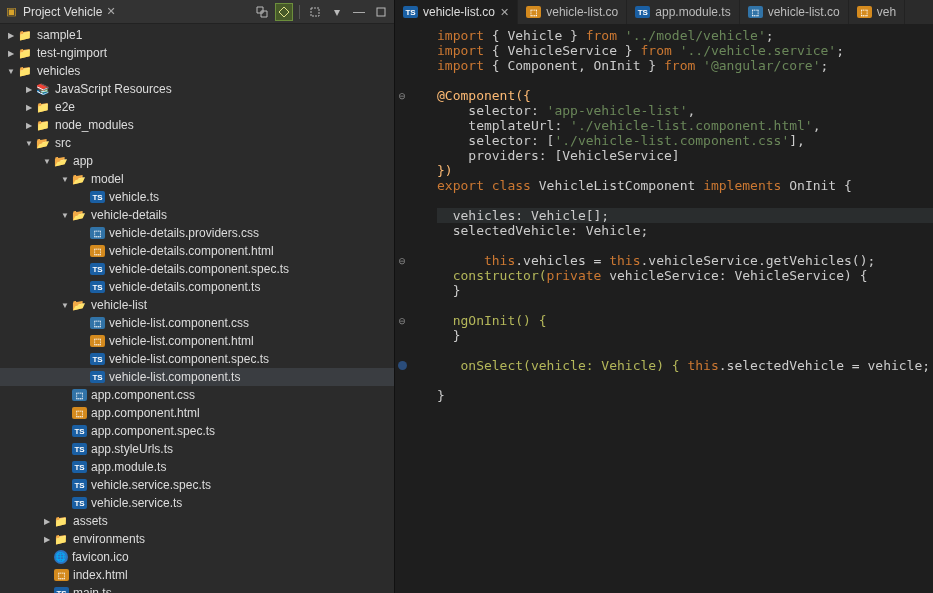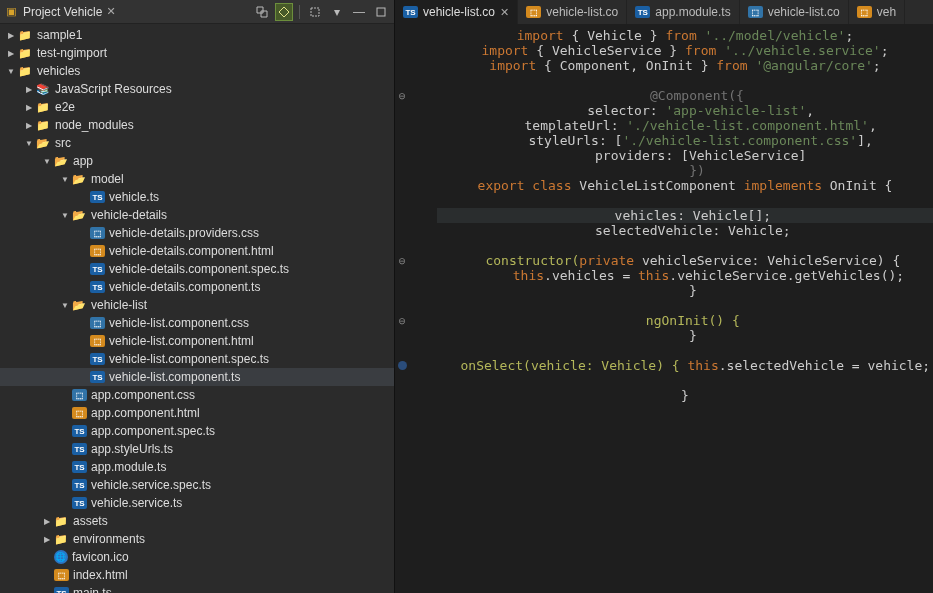--- a/index.html
+++ b/index.html
@@ -30,26 +30,26 @@
 .tabs { display:flex; height:24px; background:#2b2b2b; }
 .tab { display:flex; align-items:center; padding:0 8px; gap:5px; font-size:12px; color:#bbb; border-right:1px solid #222; min-width:0; }
 .tab.act { background:#1e1e1e; color:#ddd; }
 .tab .tx { overflow:hidden; text-overflow:ellipsis; }
 .code-area { display:flex; flex:1; min-height:0; }
 .gutter { width:36px; background:#1e1e1e; }
 .fold-col { width:14px; padding-top:4px; }
 .fold { height:15px; display:flex; align-items:center; justify-content:center; color:#8c8c8c; font-size:9px; }
 .bp { background:#2a4c7a; border-radius:50%; width:9px; height:9px; margin:3px auto; }
 .code { flex:1; padding:4px 0 0 6px; font-family:Consolas,monospace; font-size:13px; line-height:15px; color:#ccc; overflow:auto; }
-.ln { height:15px; white-space:pre;text-align:center; }
+.ln { height:15px; white-space:pre; }
 .ln.hl { background:#2a2d2e; }
 .kw { color:#cc7832; }
 .str { color:#6a8759; }
 .fn { color:#b4b75a; }
-.dcr { color:#737373;margin-left:24px; }
+.dcr { color:#fdba74; }
 </style>
 </head>
 <body>
 
 <div class="wrap">
   <div class="sidebar">
     <div class="sb-head">
       <div class="sb-title">
         <span class="ico ic-proj">▣</span>
         <span>Project Vehicle</span>
@@ -281,30 +281,30 @@
         </div>
       </div>
       <div class="code">
         <div class="ln"><span class="kw">import</span><span> { Vehicle } </span><span class="kw">from</span><span class="str"> '../model/vehicle'</span><span>;</span></div>
         <div class="ln"><span class="kw">import</span><span> { VehicleService } </span><span class="kw">from</span><span class="str"> '../vehicle.service'</span><span>;</span></div>
         <div class="ln"><span class="kw">import</span><span> { Component, OnInit } </span><span class="kw">from</span><span class="str"> '@angular/core'</span><span>;</span></div>
         <div class="ln"></div>
         <div class="ln"><span class="dcr">@Component({</span></div>
         <div class="ln"><span>    selector: </span><span class="str">'app-vehicle-list'</span><span>,</span></div>
         <div class="ln"><span>    templateUrl: </span><span class="str">'./vehicle-list.component.html'</span><span>,</span></div>
-        <div class="ln"><span>    styleUrls: [</span><span class="str">'./vehicle-list.component.css'</span><span>],</span></div>
+        <div class="ln"><span>    selector: [</span><span class="str">'./vehicle-list.component.css'</span><span>],</span></div>
         <div class="ln"><span>    providers: [VehicleService]</span></div>
         <div class="ln"><span class="dcr">})</span></div>
         <div class="ln"><span class="kw">export</span><span class="kw"> class</span><span> VehicleListComponent </span><span class="kw">implements</span><span> OnInit {</span></div>
         <div class="ln"></div>
         <div class="ln hl"><span>  vehicles: Vehicle[];</span></div>
         <div class="ln"><span>  selectedVehicle: Vehicle;</span></div>
         <div class="ln"></div>
+        <div class="ln"><span class="kw">      this</span><span>.vehicles = </span><span class="kw">this</span><span>.vehicleService.getVehicles();</span></div>
         <div class="ln"><span class="fn">  constructor(</span><span class="kw">private</span><span> vehicleService: VehicleService) {</span></div>
-        <div class="ln"><span class="kw">      this</span><span>.vehicles = </span><span class="kw">this</span><span>.vehicleService.getVehicles();</span></div>
         <div class="ln"><span>  }</span></div>
         <div class="ln"></div>
         <div class="ln"><span class="fn">  ngOnInit() {</span></div>
         <div class="ln"><span>  }</span></div>
         <div class="ln"></div>
         <div class="ln"><span class="fn">   onSelect(vehicle: Vehicle) { </span><span class="kw">this</span><span>.selectedVehicle = vehicle; }</span></div>
         <div class="ln"></div>
         <div class="ln"><span>}</span></div>
       </div>
     </div>

